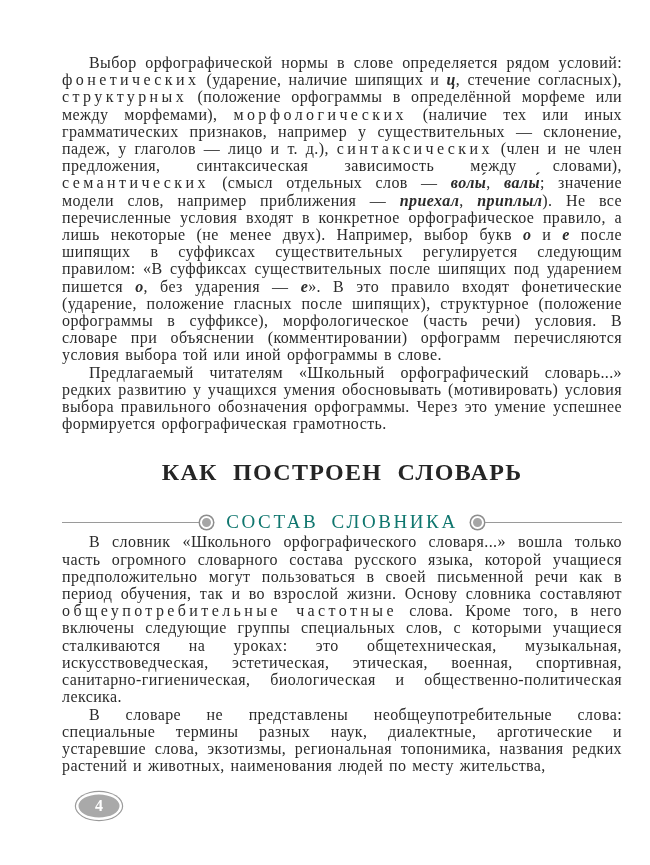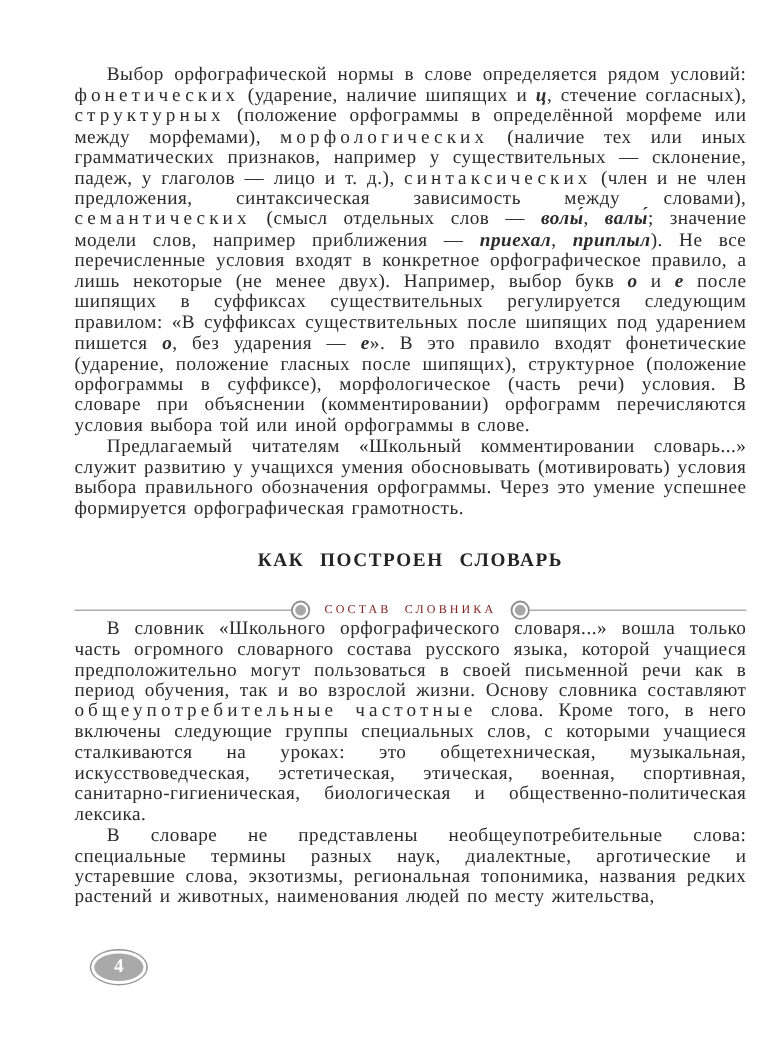--- a/index.html
+++ b/index.html
@@ -33,21 +33,21 @@
   .seg-spaced {
     letter-spacing: 3.4px;
   }
   .seg-bold-italic {
     font-style: italic;
     font-weight: bold;
   }
   .section-heading {
     margin: 27px 0 0 0;
     text-align: center;
-    font-size: 16px;
+    font-size: 24px;
     font-weight: bold;
     letter-spacing: 1.3px;
     word-spacing: 8px;
     color: #252525;
   }
   .subheading-row {
     display: flex;
     align-items: center;
     margin-top: 25px;
   }
@@ -61,24 +61,24 @@
     height: 9px;
     border-radius: 50%;
     background: #a6a6a6;
     border: 2px solid #ffffff;
     box-shadow: 0 0 0 1.5px #8d8d8d;
     flex: 0 0 auto;
     margin: 0 1px;
   }
   .subheading-label {
     margin: 0 12px;
-    font-size: 10px;
+    font-size: 19px;
     letter-spacing: 2.6px;
     word-spacing: 6px;
-    color: #7f1d1d;
+    color: #0f766e;
     white-space: nowrap;
   }
   .section-body {
   }
   .page-badge {
     position: absolute;
     left: 76px;
     top: 792px;
     width: 46px;
     height: 28px;
@@ -95,21 +95,21 @@
     font-weight: bold;
   }
 </style>
 </head>
 <body>
 
 <div class="page">
 
   <div class="body-text" id="intro-paragraphs">
       <p><span>Выбор орфографической нормы в слове определяется рядом условий: </span><span class="seg-spaced">фонетических</span><span> (ударение, наличие шипящих и </span><span class="seg-bold-italic">ц</span><span>, стечение согласных), </span><span class="seg-spaced">структурных</span><span> (положение орфограммы в определённой морфеме или между морфемами), </span><span class="seg-spaced">морфологических</span><span> (наличие тех или иных грамматических признаков, например у существительных — склонение, падеж, у глаголов — лицо и т. д.), </span><span class="seg-spaced">синтаксических</span><span> (член и не член предложения, синтаксическая зависимость между словами), </span><span class="seg-spaced">семантических</span><span> (смысл отдельных слов — </span><span class="seg-bold-italic">волы́</span><span>, </span><span class="seg-bold-italic">валы́</span><span>; значение модели слов, например приближения — </span><span class="seg-bold-italic">приехал</span><span>, </span><span class="seg-bold-italic">приплыл</span><span>). Не все перечисленные условия входят в конкретное орфографическое правило, а лишь некоторые (не менее двух). Например, выбор букв </span><span class="seg-bold-italic">о</span><span> и </span><span class="seg-bold-italic">е</span><span> после шипящих в суффиксах существительных регулируется следующим правилом: «В суффиксах существительных после шипящих под ударением пишется </span><span class="seg-bold-italic">о</span><span>, без ударения — </span><span class="seg-bold-italic">е</span><span>». В это правило входят фонетические (ударение, положение гласных после шипящих), структурное (положение орфограммы в суффиксе), морфологическое (часть речи) условия. В словаре при объяснении (комментировании) орфограмм перечисляются условия выбора той или иной орфограммы в слове.</span></p>
-      <p><span>Предлагаемый читателям «Школьный комментировании словарь...» служит развитию у учащихся умения обосновывать (мотивировать) условия выбора правильного обозначения орфограммы. Через это умение успешнее формируется орфографическая грамотность.</span></p>
+      <p><span>Предлагаемый читателям «Школьный орфографический словарь...» редких развитию у учащихся умения обосновывать (мотивировать) условия выбора правильного обозначения орфограммы. Через это умение успешнее формируется орфографическая грамотность.</span></p>
     </div>
 
   <h1 class="section-heading">КАК ПОСТРОЕН СЛОВАРЬ</h1>
 
   <div class="subheading-row">
     <span class="rule"></span>
     <span class="ornament"></span>
     <span class="subheading-label">СОСТАВ СЛОВНИКА</span>
     <span class="ornament"></span>
     <span class="rule"></span>

